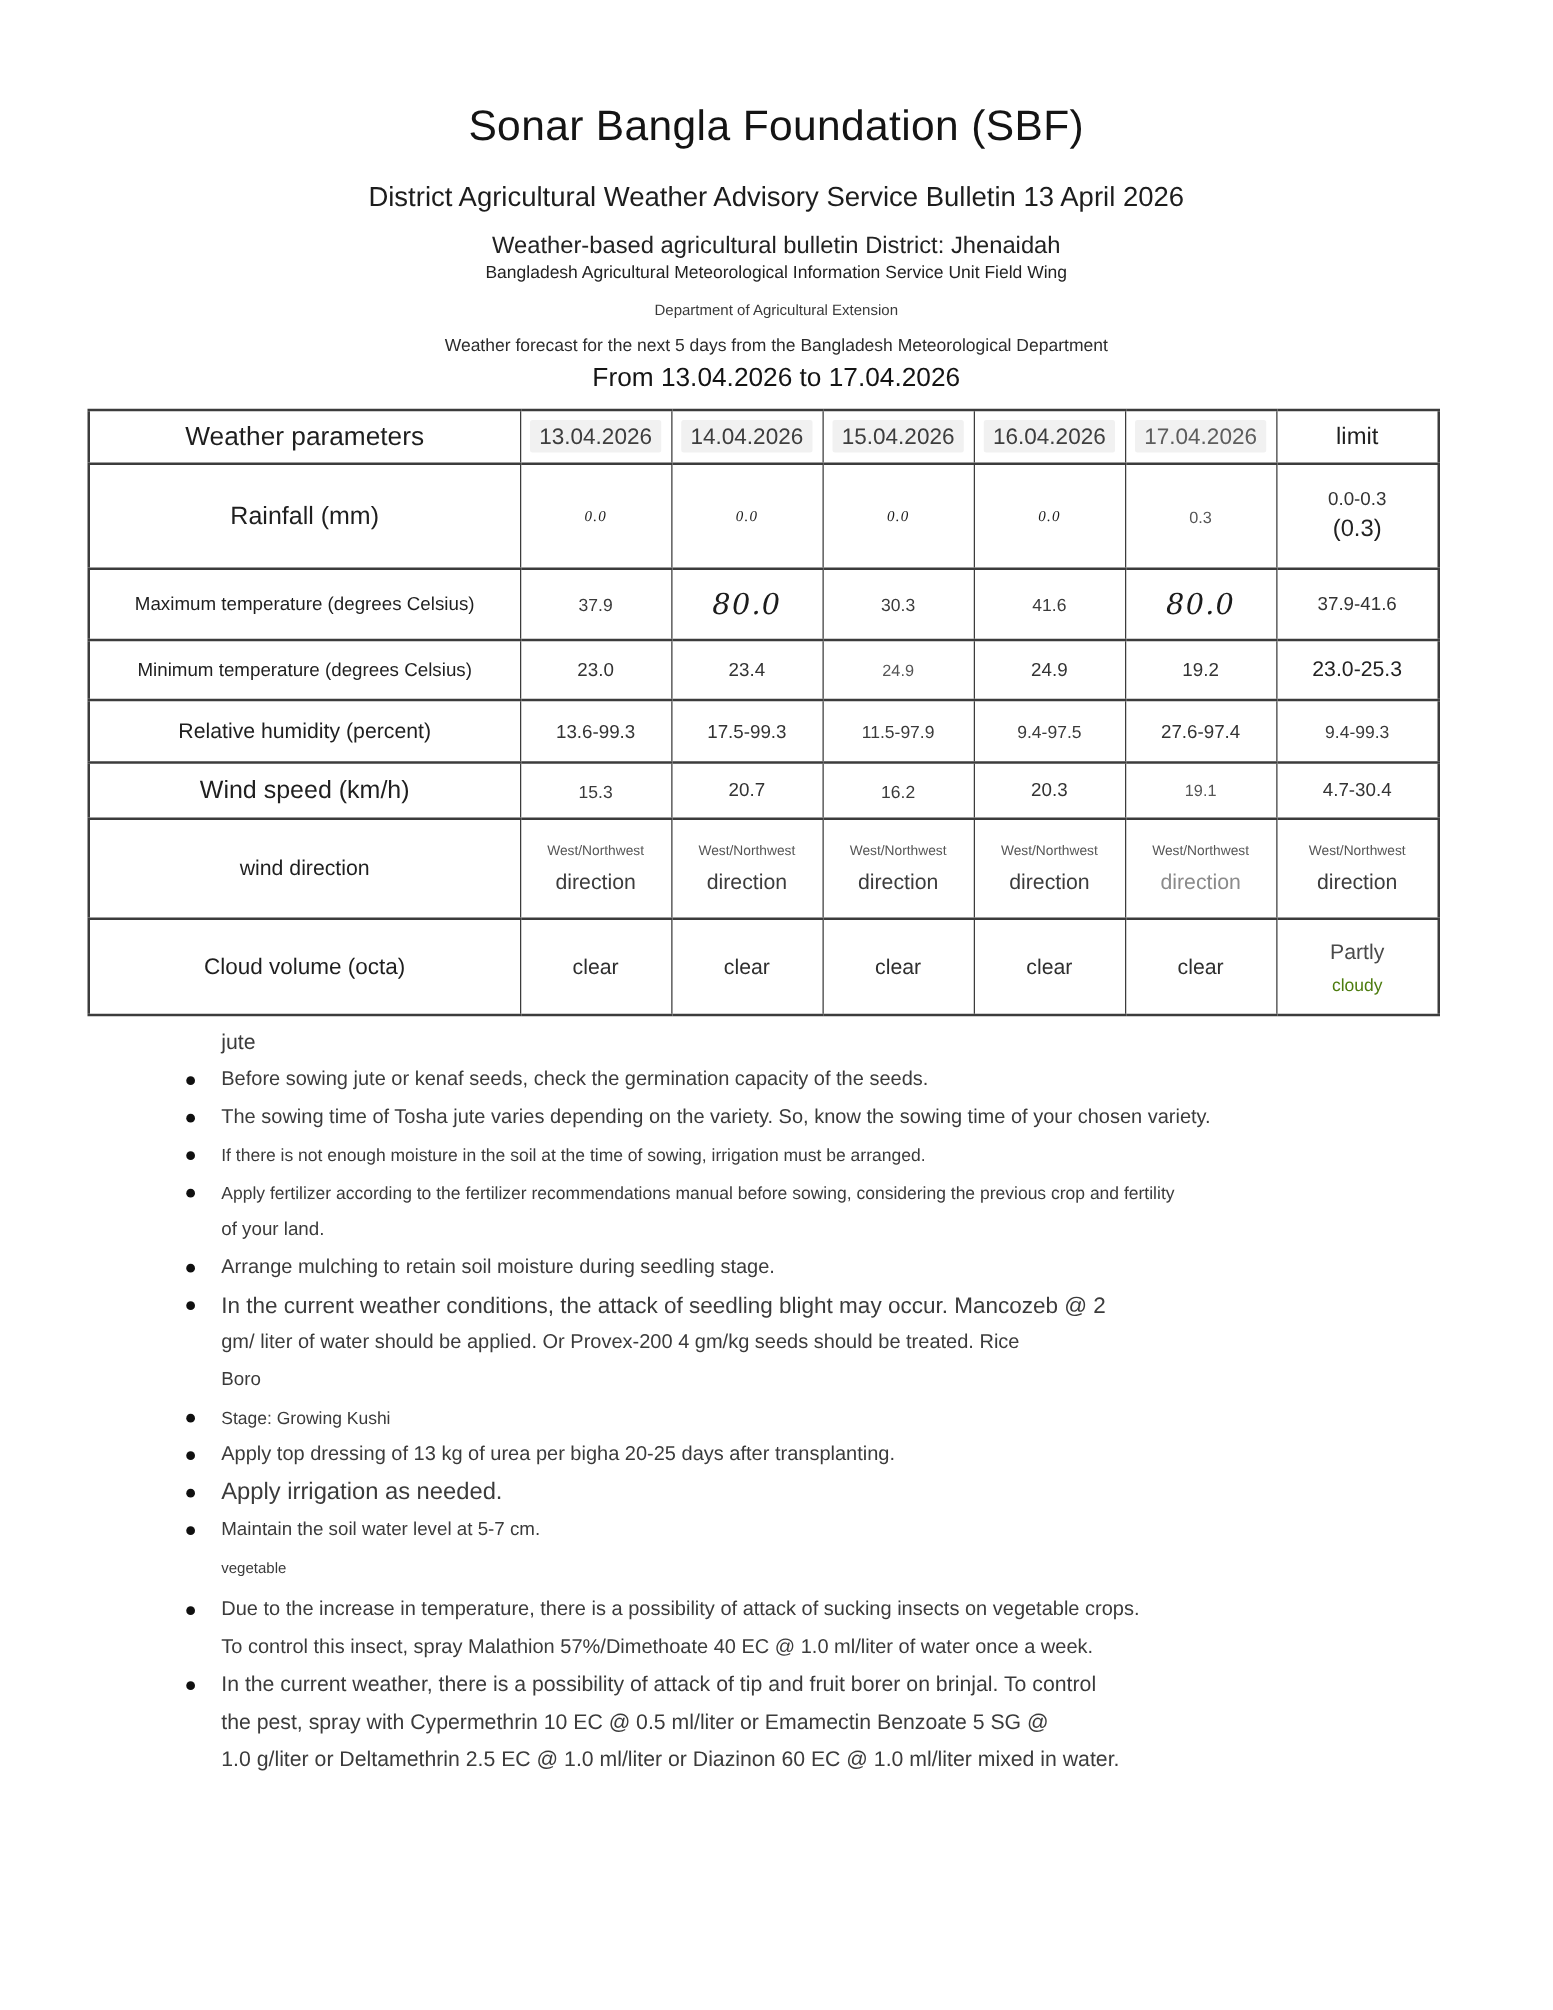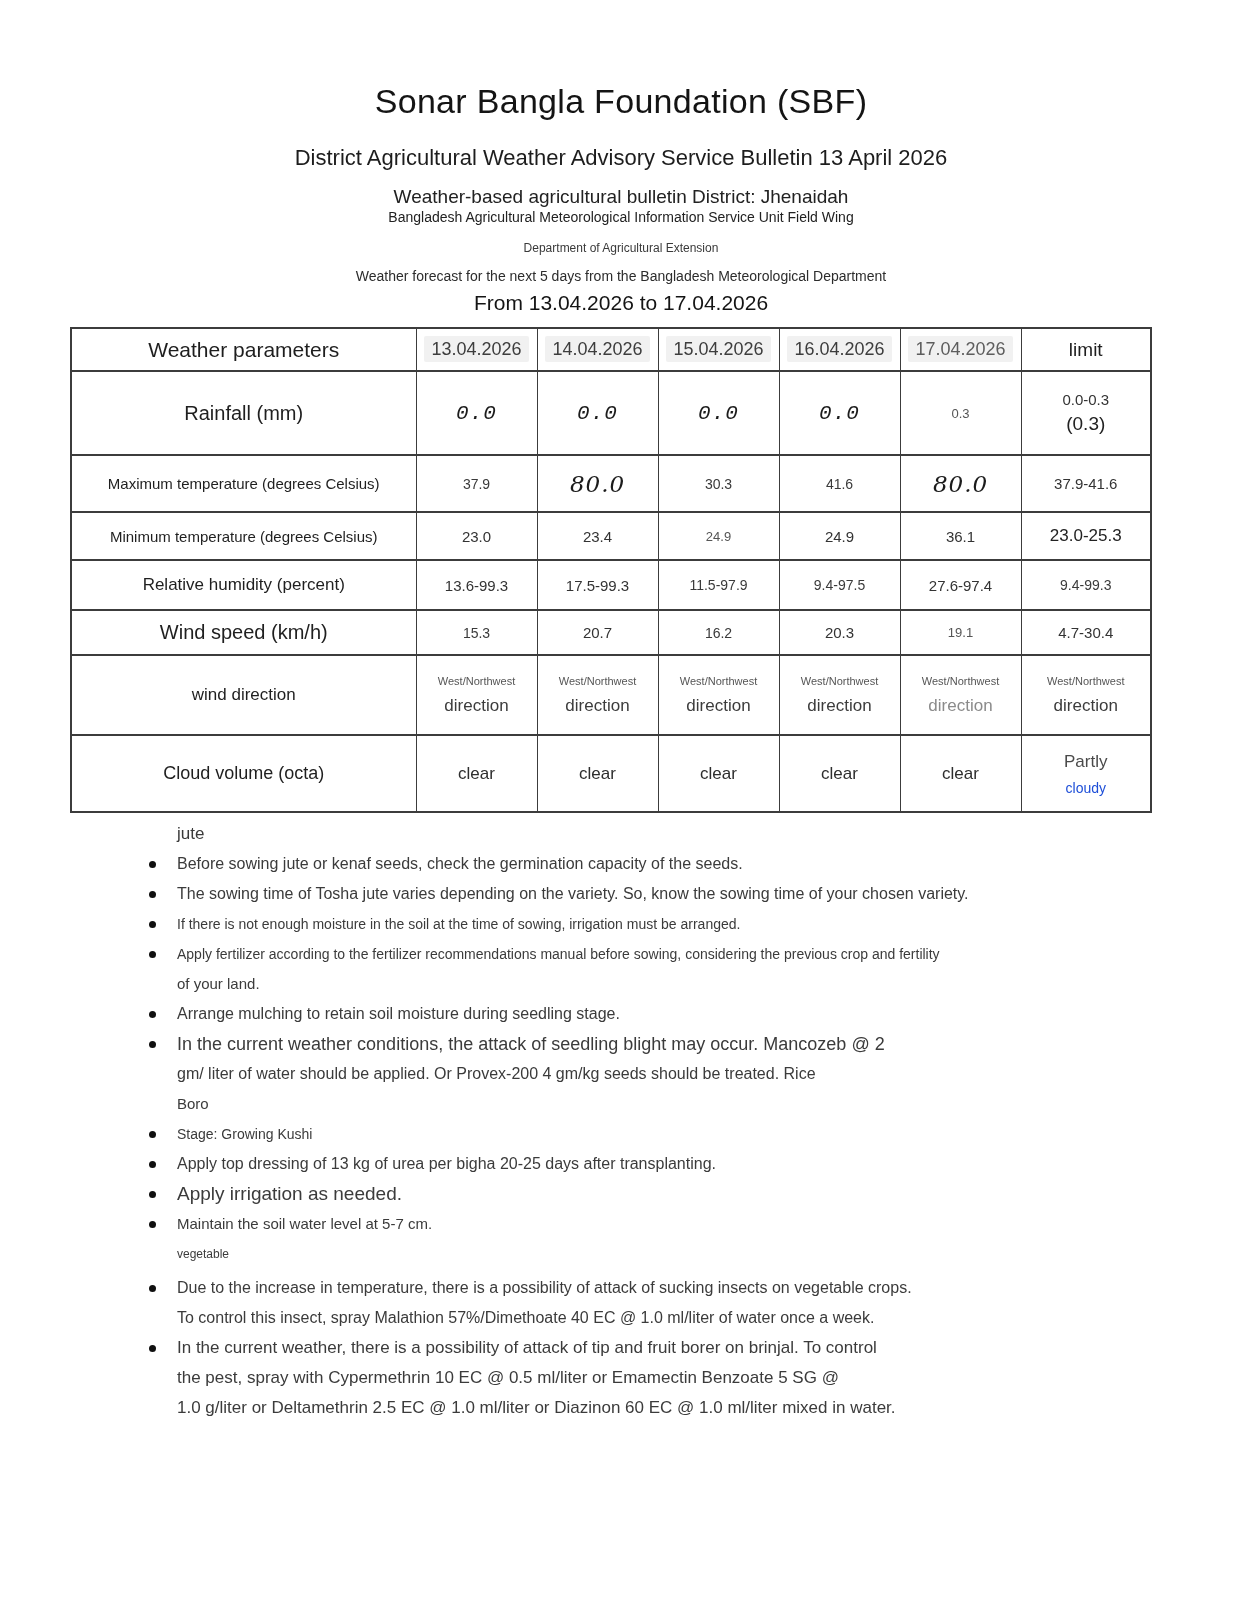--- a/index.html
+++ b/index.html
@@ -44,36 +44,36 @@
   .hdr-date{ font-size:18px; color:#3d3d3d; }
   .hdr-date .patch{ background:#f1f1f1; padding:3px 7px; border-radius:2px; }
   .hdr-date.dim{ color:#5d5d5d; }
   .hdr-limit{ font-size:19px; color:#1e1e1e; }
 
   .lbl-lg{ font-size:20px; color:#1f1f1f; }
   .lbl-md{ font-size:17px; color:#1f1f1f; }
   .lbl-md2{ font-size:18px; color:#1f1f1f; }
   .lbl-sm{ font-size:15px; color:#1f1f1f; }
 
-  .hand-sm{ font-family:Liberation Mono, monospace; font-style:italic; font-size:21px; color:#1c1c1c; letter-spacing:1px; }
+  .hand-sm{ font-family:Liberation Serif, serif; font-style:italic; font-size:12px; color:#1c1c1c; letter-spacing:1px; }
   .hand-lg{ font-family:"DejaVu Serif", serif; font-style:italic; font-size:23px; color:#1c1c1c; letter-spacing:1px; }
   .val{ font-size:14px; color:#3a3a3a; }
   .val-md{ font-size:15px; color:#333;margin-left:44px; }
   .val-xs{ font-size:13px; color:#555; }
   .lim-sm{ font-size:15px; color:#333; }
   .lim-xs{ font-size:14px; color:#3a3a3a; }
   .lim-md{ font-size:17px; color:#222; }
   .lim-line2{ font-size:19px; color:#222; margin-top:5px; }
 
   .wd-top{ display:block; font-size:11px; color:#555; margin-bottom:9px; }
   .wd-bot{ display:block; font-size:17px; color:#3c3c3c; }
   .wd-bot.dim{ color:#8b8b8b; }
   .cloud-val{ font-size:17px; color:#2e2e2e; }
   .cloud-lim1{ font-size:17px; color:#4a4a4a; }
-  .cloud-lim2{ font-size:14px; color:#1d4ed8; margin-top:8px; }
+  .cloud-lim2{ font-size:14px; color:#4d7c0f; margin-top:8px; }
 
   
   .advisories{ margin:6px 0 0 149px; width:960px; color:#3b3b3b; }
   .adv-line{ line-height:30px; }
   .no-bullet{ margin-left:28px; }
   .bullet{ display:flex; align-items:flex-start; }
   .dot{ flex:none; width:7px; height:7px; border-radius:50%; background:#101010; margin:12px 21px 0 0; }
   .btext{ flex:1; }
   .fz-xs{ font-size:12px; }
   .fz-s{ font-size:14px; }
@@ -142,21 +142,21 @@
         <td class="hand-lg">80.0</td>
         <td class="lim-sm">37.9-41.6</td>
       </tr>
 
       <tr style="height:48px">
         <td class="lbl-sm">Minimum temperature (degrees Celsius)</td>
         <td class="val-md">23.0</td>
         <td class="val-md">23.4</td>
         <td class="val-xs">24.9</td>
         <td class="val-md">24.9</td>
-        <td class="val-md">36.1</td>
+        <td class="val-md">19.2</td>
         <td class="lim-md">23.0-25.3</td>
       </tr>
 
       <tr style="height:50px">
         <td class="lbl-md">Relative humidity (percent)</td>
         <td class="val-md">13.6-99.3</td>
         <td class="val-md">17.5-99.3</td>
         <td class="val">11.5-97.9</td>
         <td class="val">9.4-97.5</td>
         <td class="val-md">27.6-97.4</td>

